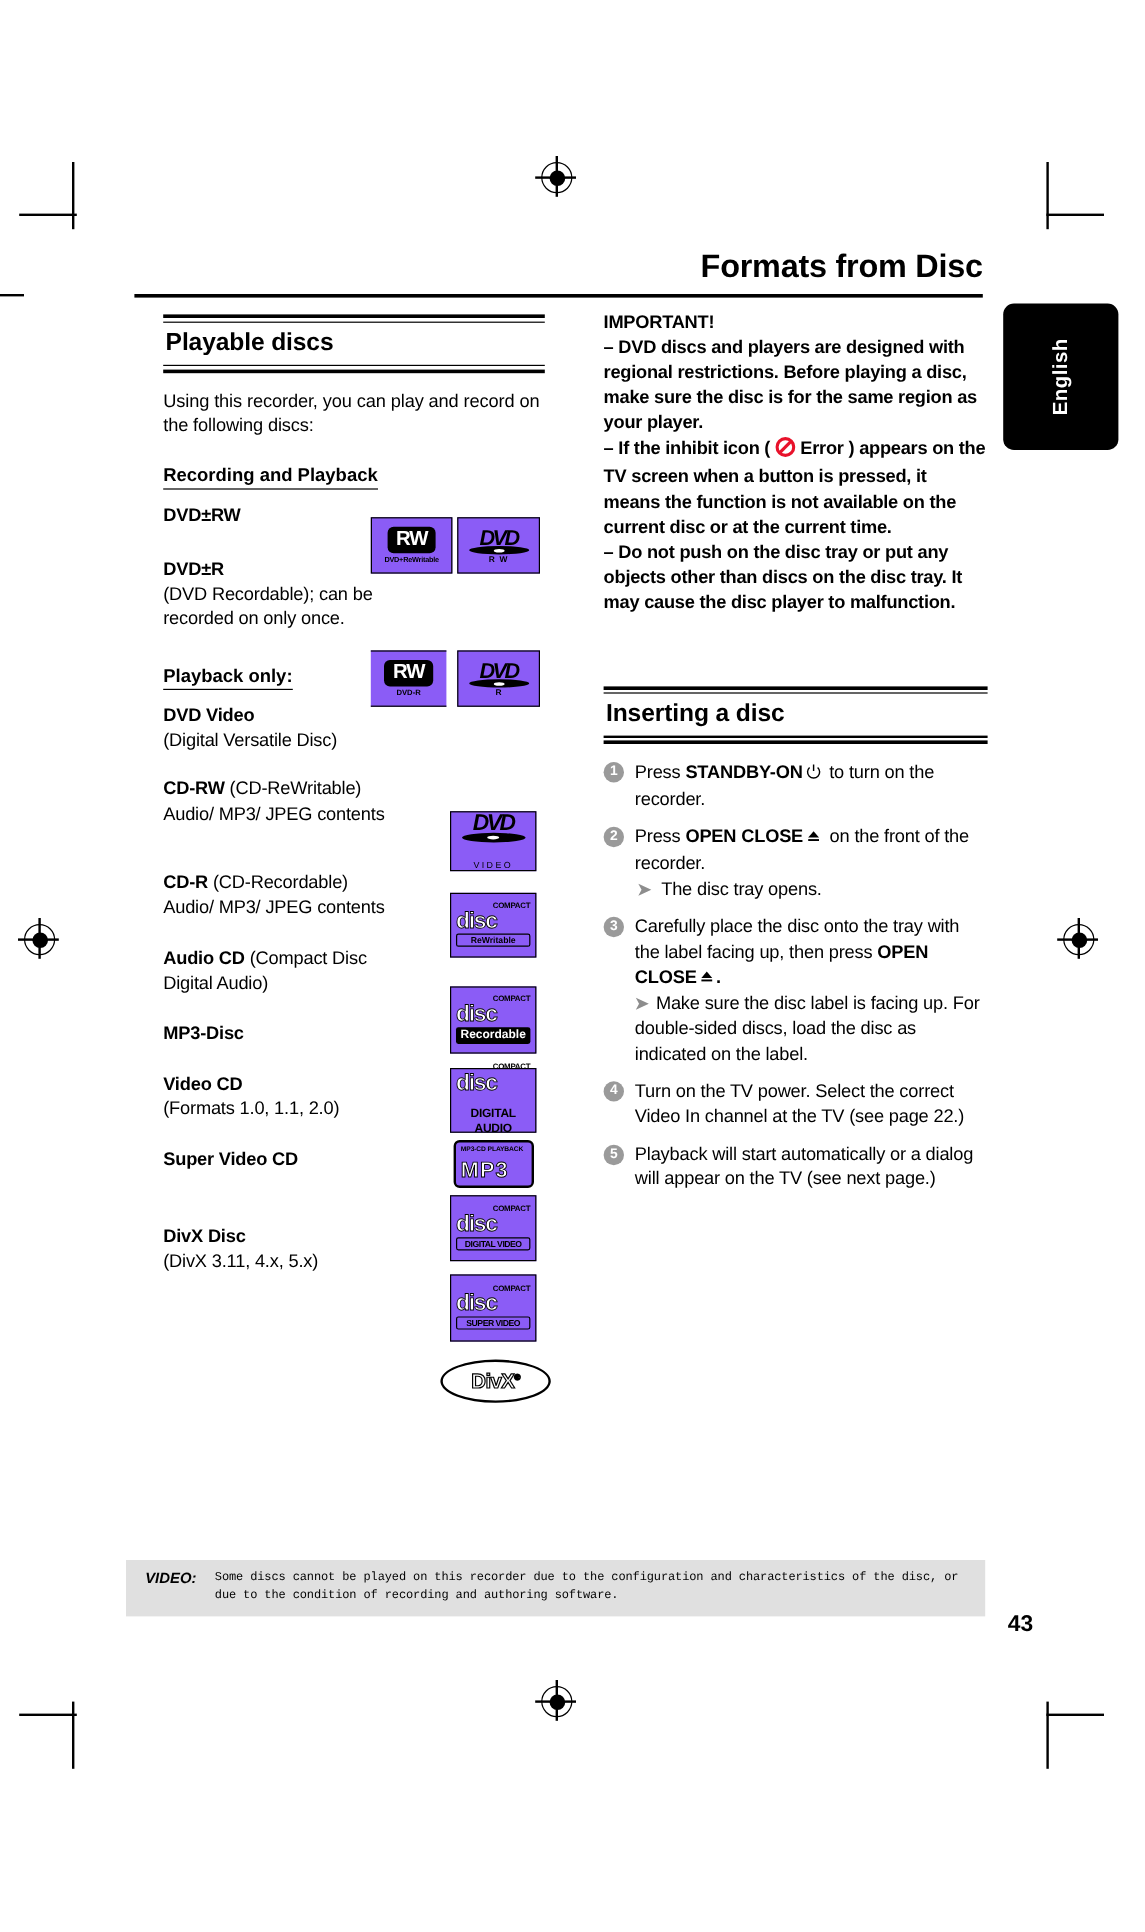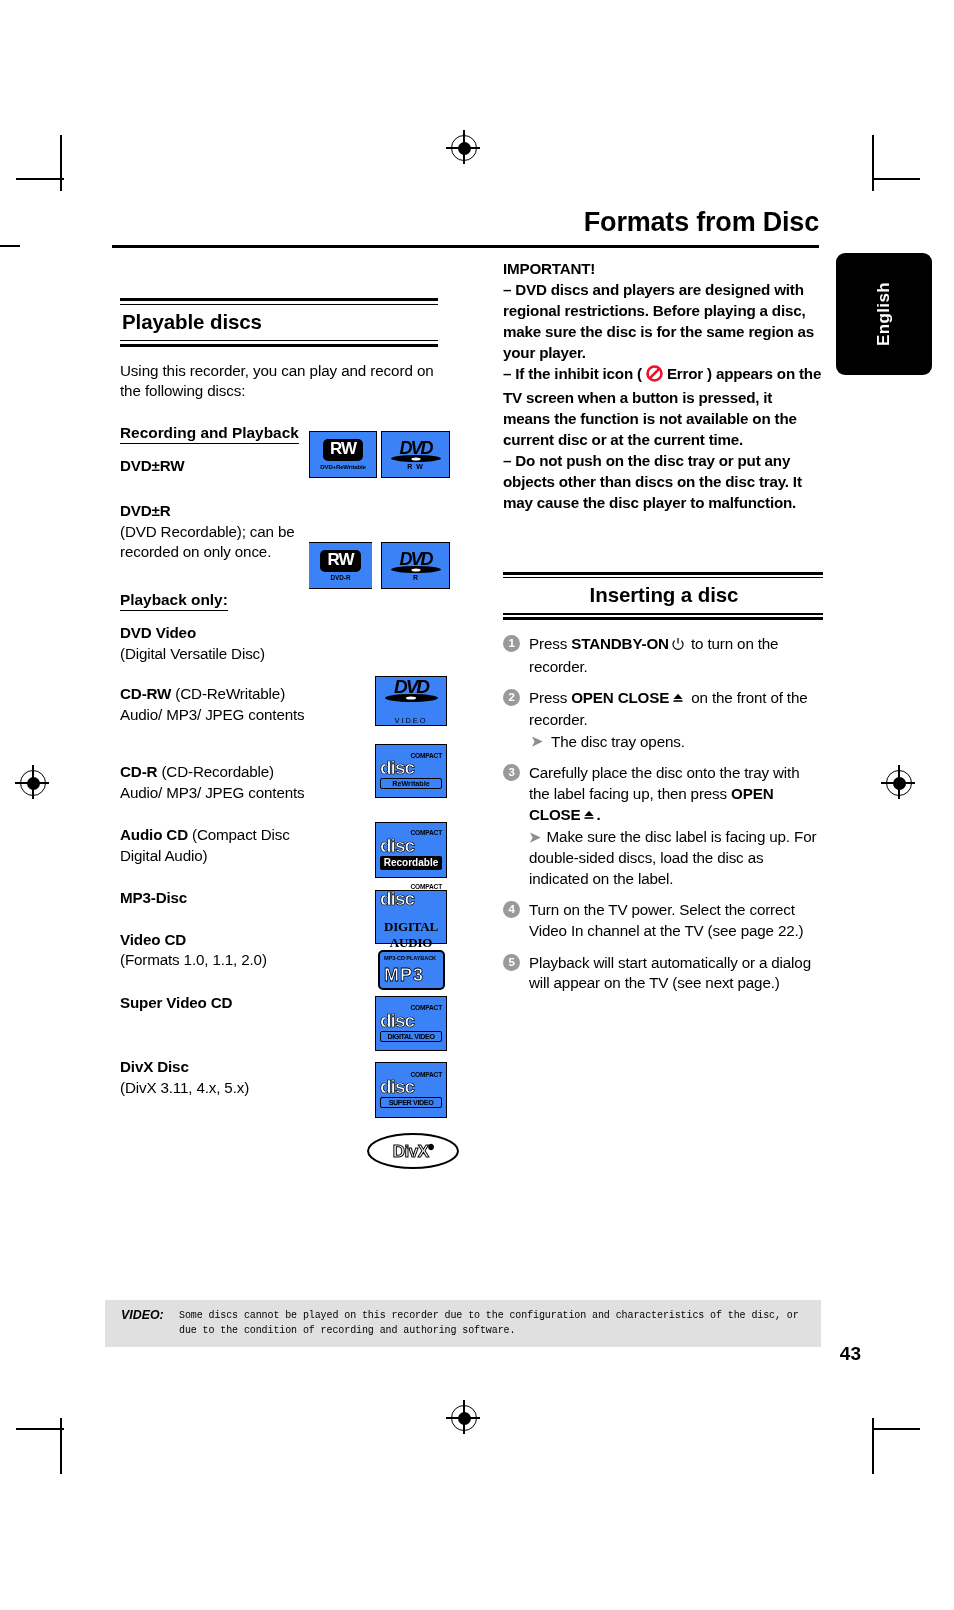--- a/index.html
+++ b/index.html
@@ -84,24 +84,23 @@
     transform: translate(-50%, -50%) rotate(-90deg);
     font-size: 17px;
     font-weight: bold;
     letter-spacing: 0.4px;
     white-space: nowrap;
   }
 
   
   .col-left {
     position: absolute;
-    left: 120px;
+    left: 136px;
     top: 262px;
     width: 318px;
-    margin-top: 36px;
   }
   .col-right {
     position: absolute;
     left: 503px;
     top: 259px;
     width: 320px;
   }
 
   
   .sec-head {
@@ -147,21 +146,21 @@
     font-size: 15.2px;
     line-height: 1.35;
     letter-spacing: -0.15px;
   }
   .disc-text b { font-weight: bold; }
 
   
   .logo-abs { position: absolute; }
   .logo-box {
     border: 1.4px solid #000;
-    background: #3b82f6;
+    background: #8b5cf6;
     box-sizing: border-box;
     display: flex;
     align-items: center;
     justify-content: center;
   }
 
   
   .imp-text {
     font-size: 15.2px;
     font-weight: bold;
@@ -423,21 +422,21 @@
       <div style="font-size:6.6px;font-weight:bold;text-align:right;letter-spacing:-0.2px;line-height:1;">COMPACT</div>
       <div style="font-size:19px;font-weight:bold;letter-spacing:-1px;line-height:1;margin-top:-1px;-webkit-text-stroke:0.7px #000;color:#fff;">disc</div>
       <div style="background:#000;color:#fff;border-radius:2px;font-size:10px;font-weight:bold;text-align:center;margin-top:1px;line-height:1.4;">Recordable</div>
     </div>
   </div>
 
   <div class="logo-abs logo-box" style="left:375px;top:890px;width:72px;height:54px;">
     <div style="width:100%;padding:3px 4px;box-sizing:border-box;">
       <div style="font-size:6.6px;font-weight:bold;text-align:right;letter-spacing:-0.2px;line-height:1;">COMPACT</div>
       <div style="font-size:19px;font-weight:bold;letter-spacing:-1px;line-height:1;margin-top:-1px;-webkit-text-stroke:0.7px #000;color:#fff;">disc</div>
-      <div style="font-size:13px;font-weight:bold;text-align:center;margin-top:11px;letter-spacing:-0.2px;line-height:1.2;font-family:Liberation Serif, serif;">DIGITAL AUDIO</div>
+      <div style="font-size:10px;font-weight:bold;text-align:center;margin-top:11px;letter-spacing:-0.2px;line-height:1.2;">DIGITAL AUDIO</div>
     </div>
   </div>
 
   <div class="logo-abs logo-box" style="left:378px;top:950px;width:67px;height:40px;border-radius:5px;border-width:2px;">
     <div style="width:100%;padding:2px 4px;box-sizing:border-box;">
       <div style="font-size:5.6px;font-weight:bold;letter-spacing:-0.1px;line-height:1;">MP3-CD PLAYBACK</div>
       <div style="font-size:18px;font-weight:bold;letter-spacing:1px;line-height:1;margin-top:4px;-webkit-text-stroke:0.8px #000;color:#fff;">MP3</div>
     </div>
   </div>
 
@@ -477,21 +476,21 @@
           <circle cx="10" cy="10" r="8.2" fill="none" stroke="#e8122b" stroke-width="3.1"></circle>
           <line x1="4.3" y1="15.7" x2="15.7" y2="4.3" stroke="#e8122b" stroke-width="3.1"></line>
         </svg></span><span> Error )</span>
       <span>appears on the TV screen when a button is pressed, it means the function is not available on the current disc or at the current time.</span>
     </div>
 
     <div class="imp-text">
       <span>–</span><span> Do not push on the disc tray or put any objects other than discs on the disc tray. It may cause the disc player to malfunction.</span>
     </div>
 
-    <div class="sec-head" style="margin-top:58px;text-align:center;">
+    <div class="sec-head" style="margin-top:58px;">
       <div class="rule-top"></div>
       <div class="rule-top2"></div>
       <h2>Inserting a disc</h2>
       <div class="rule-bot"></div>
       <div class="rule-bot2"></div>
     </div>
 
     <div class="step" style="margin-top:10px;">
       <span class="step-num">1</span>
       <span>Press </span><b>STANDBY-ON</b><span class="pwr-glyph" style="display:inline-block;vertical-align:-2px;margin:0 2px;">

